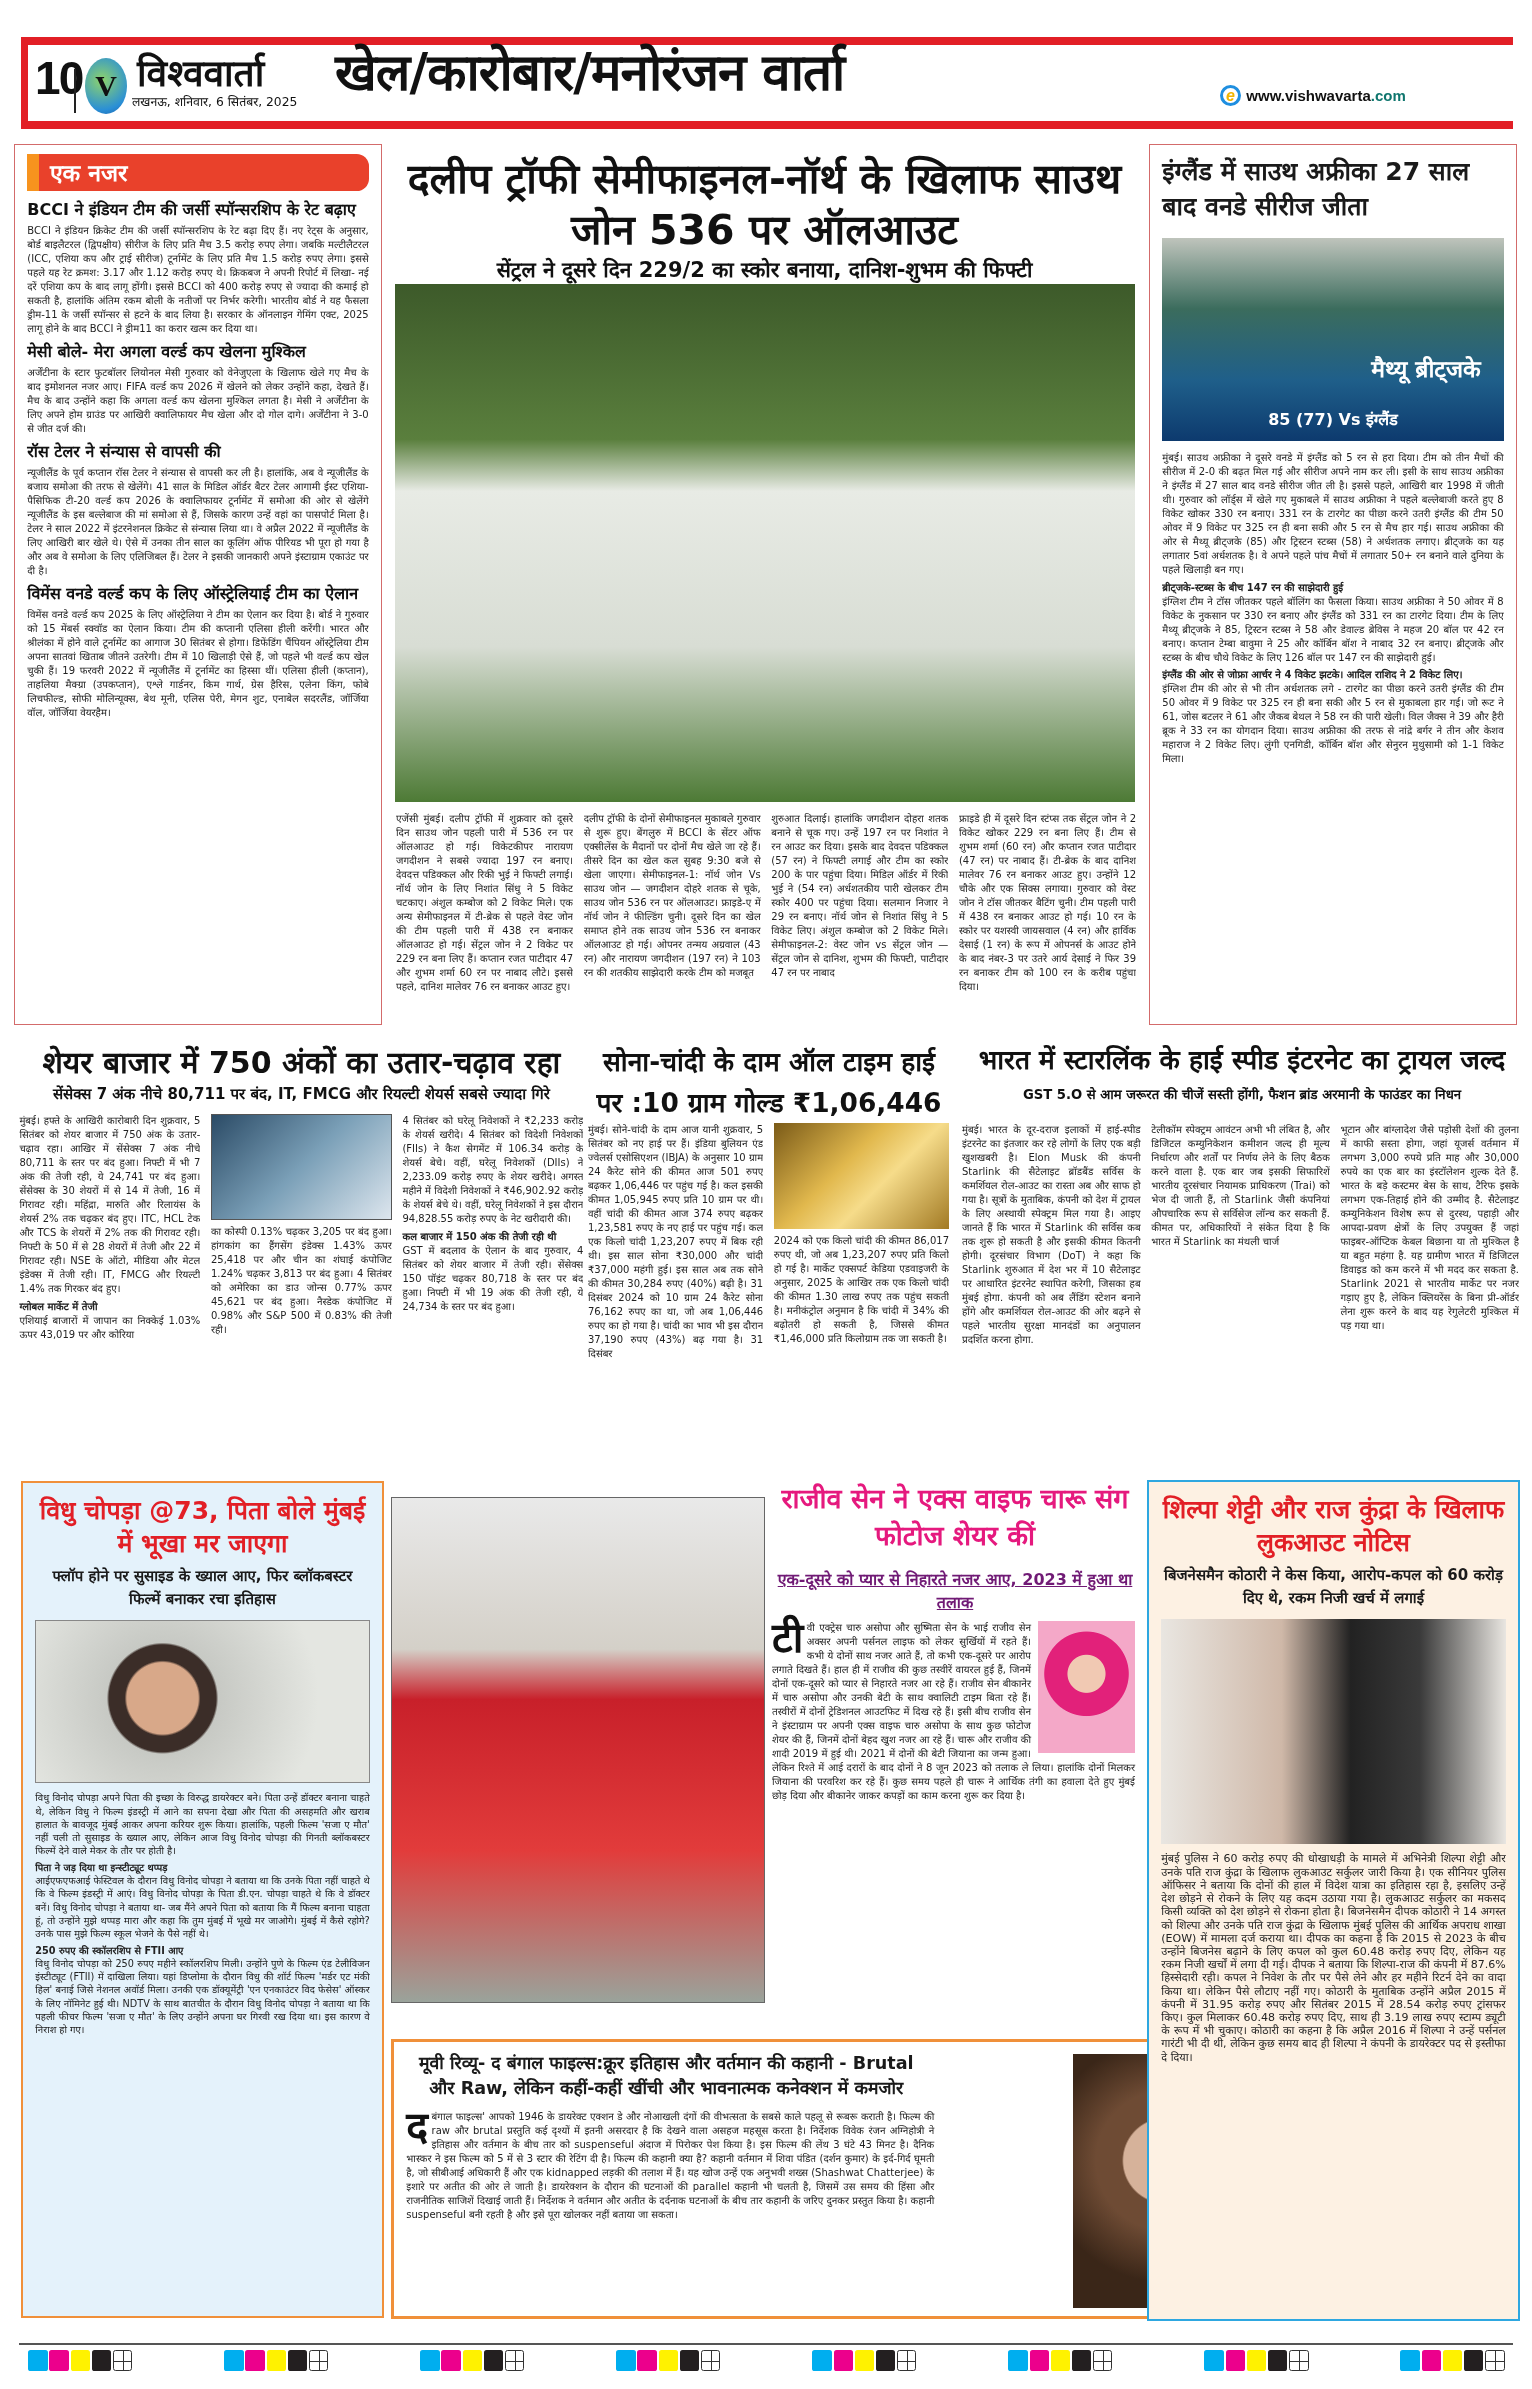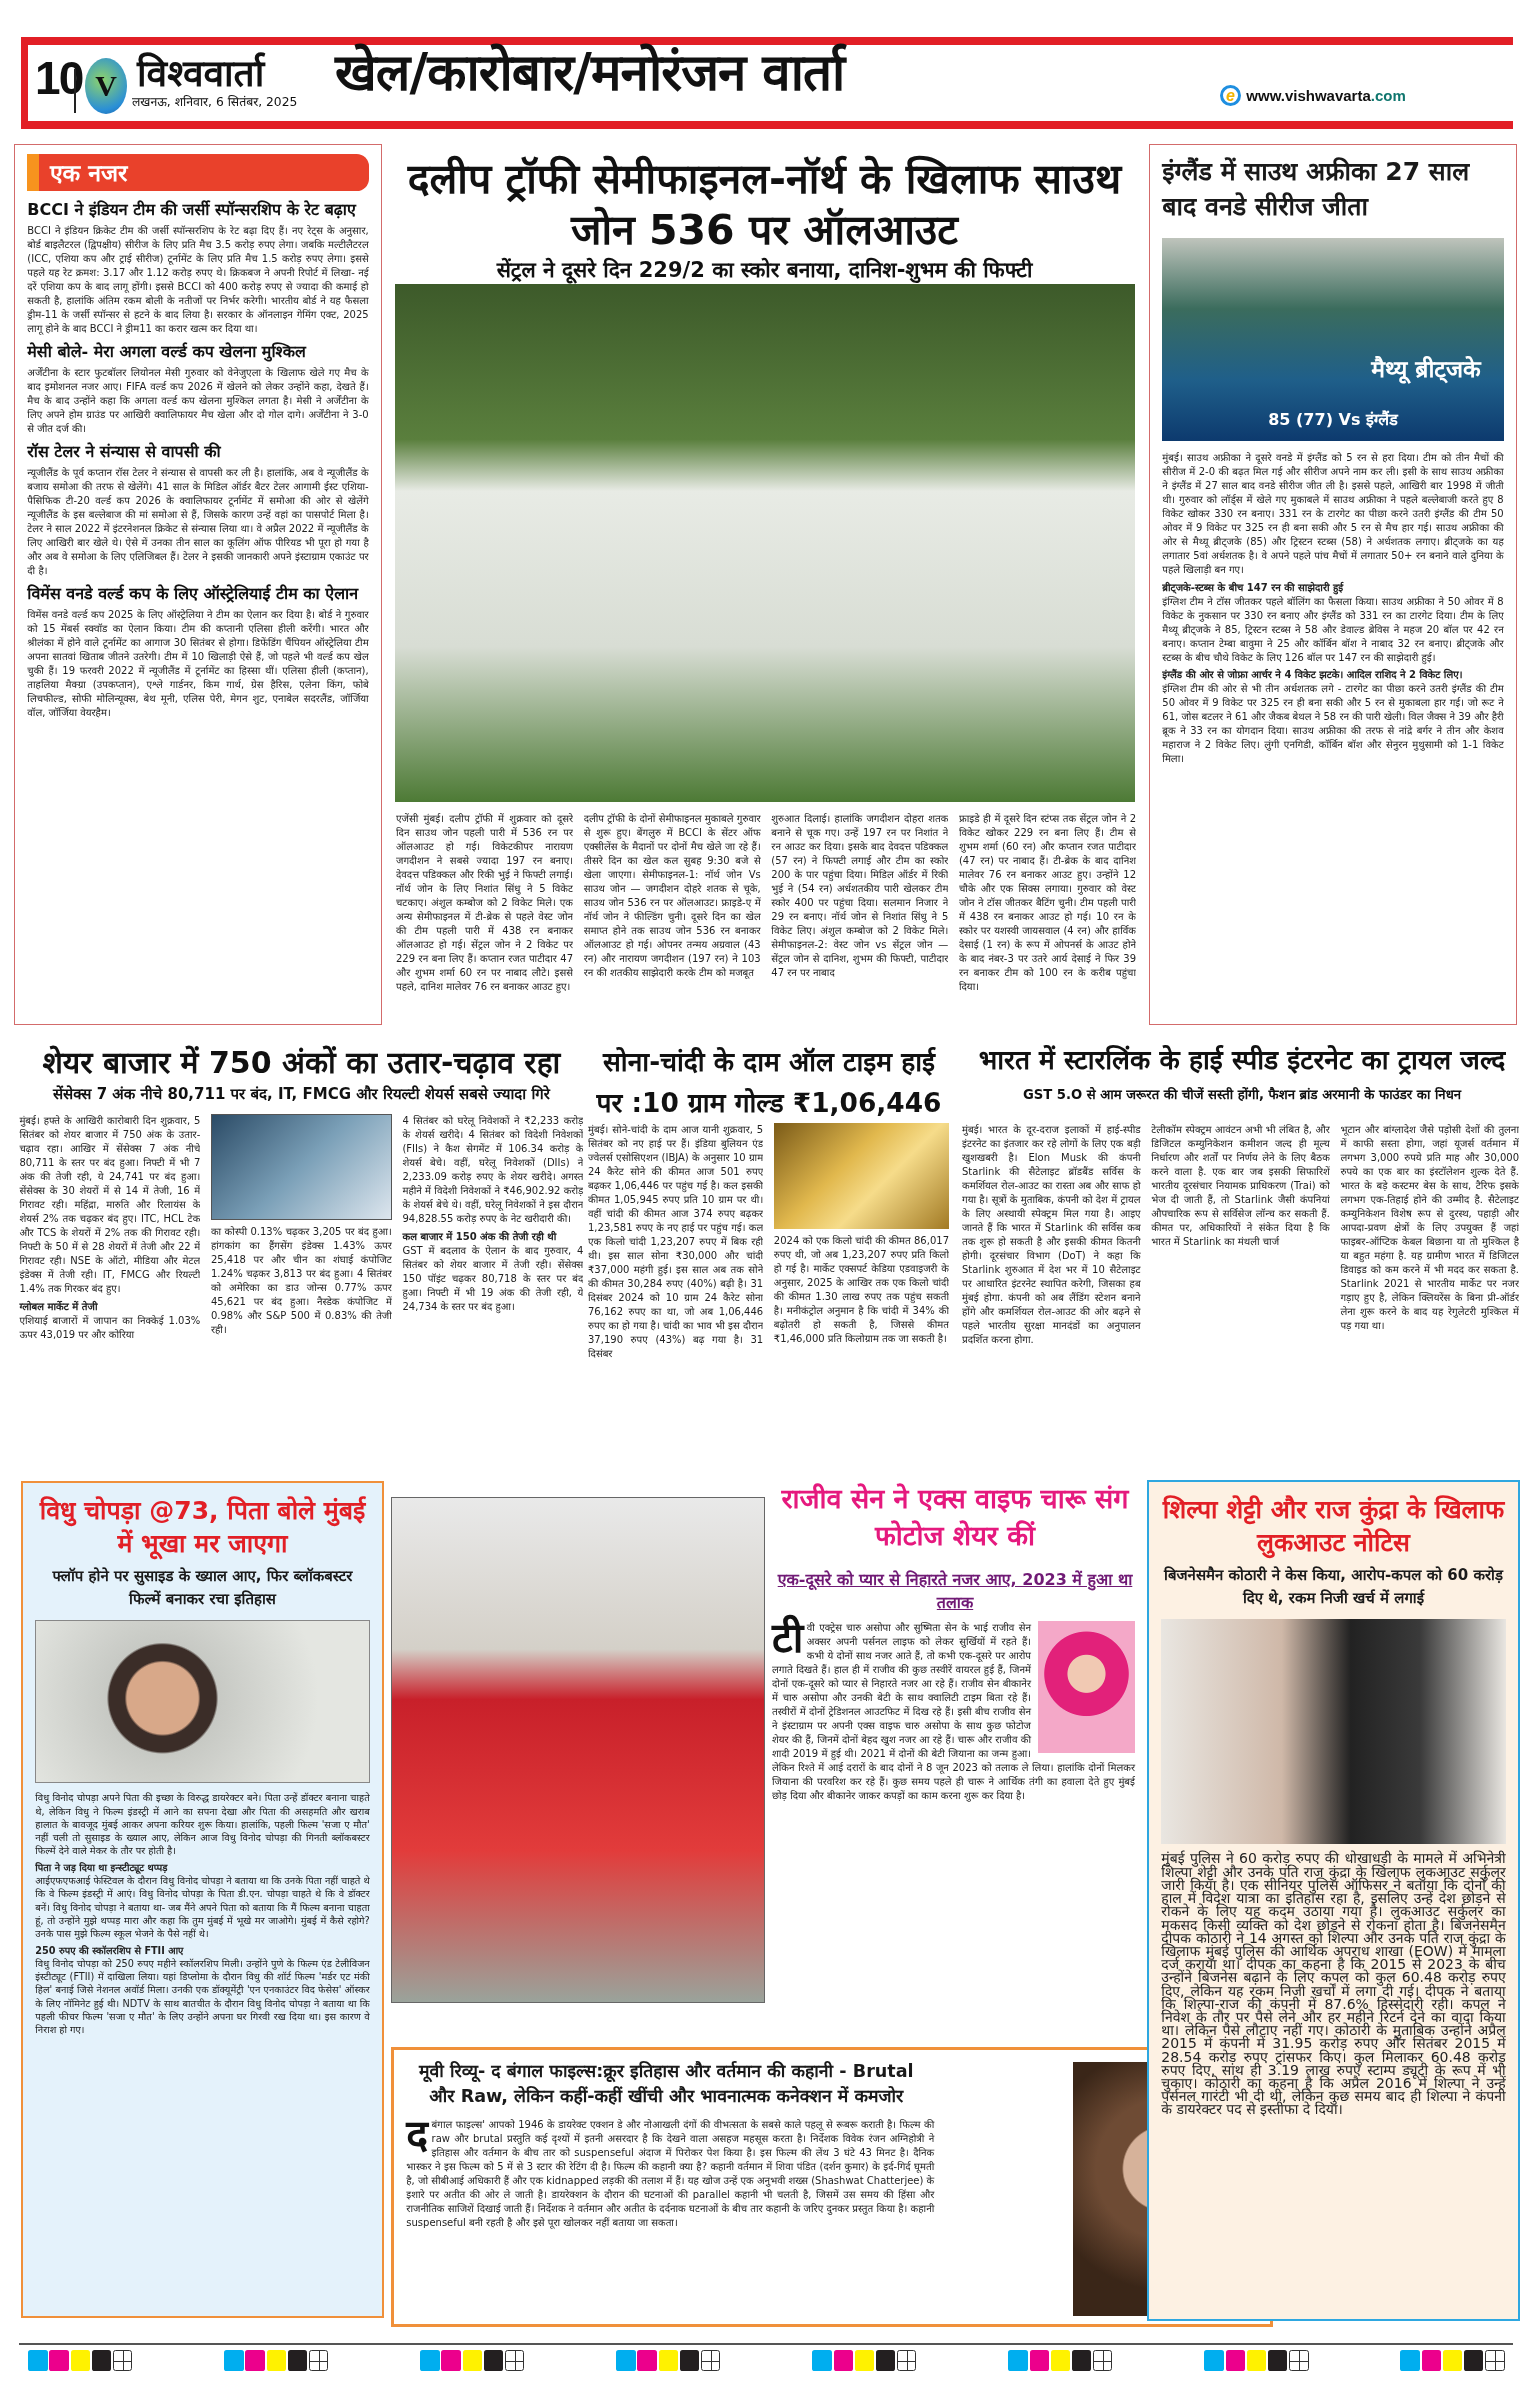--- a/index.html
+++ b/index.html
@@ -64,31 +64,31 @@
 
   
   .raj-img { left: 391px; top: 1497px; width: 374px; height: 506px; background: linear-gradient(180deg, #e9e9e9 0%, #d4d0c8 30%, #c8202a 40%, #e23c3b 70%, #9aa39b 100%); border: 0.9px solid #666; }
   .raj-h1 { left: 770px; top: 1480px; width: 370px; text-align: center; font-size: 27px; font-weight: bold; line-height: 37px; color: #e5197e; }
   .raj-h2 { left: 770px; top: 1568px; width: 370px; text-align: center; font-size: 16px; font-weight: bold; line-height: 23px; color: #701a75; text-decoration: underline; }
   .raj-body { left: 772px; top: 1621px; width: 363px; height: 388px; }
   .raj-img2 { float: right; width: 97px; height: 132px; margin: 0 0 3.5px 7px; background: radial-gradient(circle at 50% 40%, #f1c9b3 0 20%, #e2217a 21% 45%, #f4a8c8 46%); }
   .dropcap { float: left; font-size: 41px; line-height: 35px; font-weight: bold; margin-right: 3.5px; color: #111; }
 
   
-  .movie { left: 391px; top: 2039px; width: 882px; height: 280px; border: 3.5px solid #f0903a; padding: 8.8px 12.3px; margin-top: 8px; }
+  .movie { left: 391px; top: 2039px; width: 882px; height: 280px; border: 3.5px solid #f0903a; padding: 8.8px 12.3px; }
   .movie h2 { font-size: 17.6px; font-weight: bold; line-height: 25px; text-align: center; width: 520px; }
   .movie-body { width: 528px; margin-top: 8.8px; }
   .movie-img { position: absolute; right: 12.3px; top: 12.3px; width: 185px; height: 254px; background: radial-gradient(circle at 50% 42%, #d6b29a 0 24%, #6e4b34 25% 40%, #3a2618 70%); }
 
   
   .shilpa { left: 1147px; top: 1480px; width: 373px; height: 841px; background: #fdf1e3; border: 2.6px solid #2ea7e0; padding: 10.6px 12.3px; }
   .shilpa h2 { color: #e21f26; font-size: 25px; font-weight: bold; line-height: 33px; text-align: center; }
   .shilpa h3 { font-size: 15px; font-weight: bold; text-align: center; line-height: 23px; margin: 5.3px 0 8.8px; }
   .shilpa-img { height: 225px; background: linear-gradient(90deg, #e9e6e1 0%, #cfb8a8 35%, #222 55%, #3a3a3a 75%, #e9e6e1 100%); margin-bottom: 8.8px; }
-  .shilpa .txt { font-size: 14px; line-height: 13.2px; }
+  .shilpa .txt { font-size: 11px; line-height: 13.2px; }
   .subhd { font-weight: bold; display: block; margin-top: 3.5px; }
 
   
   .colorbar { left: 19.4px; top: 2343px; width: 1494px; height: 26.4px; display: flex; justify-content: space-between; padding: 0 8.8px; border-top: 2.6px solid #555; padding-top: 5.3px; }
   .cb-group { display: flex; gap: 1.8px; }
   .cb { width: 19.4px; height: 21px; border-radius: 2.6px; }
   .cb.c { background: #00aeef; } .cb.m { background: #ec008c; } .cb.y { background: #fff200; } .cb.k { background: #231f20; }
   .cb.reg { background: #fff; border: 0.9px solid #333; position: relative; }
   .cb.reg::before { content: ""; position: absolute; left: 50%; top: 0; bottom: 0; width: 0.9px; background: #333; }
   .cb.reg::after { content: ""; position: absolute; top: 50%; left: 0; right: 0; height: 0.9px; background: #333; }

